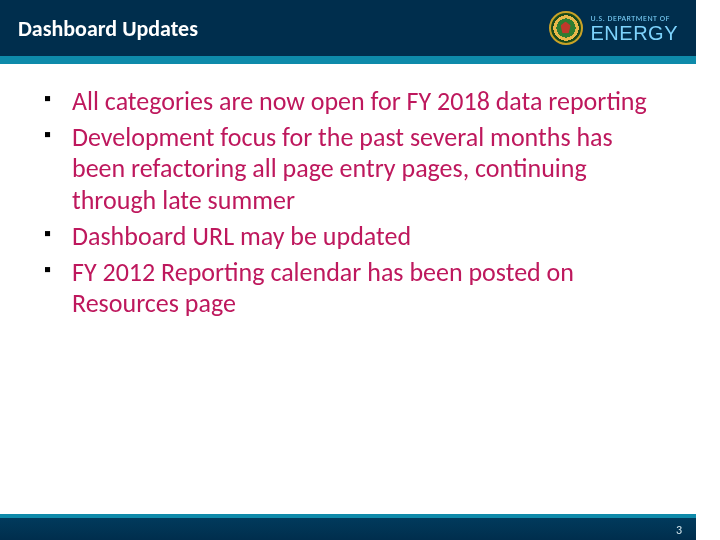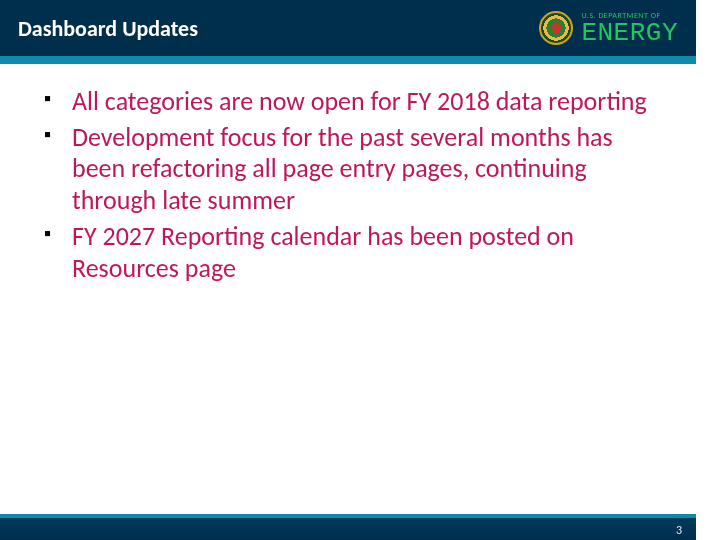--- a/index.html
+++ b/index.html
@@ -3,23 +3,23 @@
 <meta charset="utf-8">
 <style>
   * { margin: 0; padding: 0; box-sizing: border-box; }
   html, body { width: 720px; height: 540px; font-family: Calibri, Arial, sans-serif; background: #fff; overflow: hidden; }
   .slide { width: 696px; height: 540px; position: relative; display: flex; flex-direction: column; }
   .header { height: 56px; background: #002e4d; display: flex; align-items: center; justify-content: space-between; padding: 0 18px; }
   .title { color: #fff; font-size: 22px; font-weight: 700; }
   .logo { display: flex; align-items: center; gap: 8px; }
   .seal { width: 34px; height: 34px; border-radius: 50%; background: radial-gradient(circle at 50% 50%, #2e7d32 0 45%, #e8b84a 45% 60%, #1a4a1a 60% 100%); border: 2px solid #c9a227; position: relative; flex-shrink: 0; }
   .seal::after { content: ""; position: absolute; left: 50%; top: 50%; width: 10px; height: 12px; transform: translate(-50%,-55%); background: #c0392b; clip-path: polygon(50% 0,100% 35%,80% 100%,20% 100%,0 35%); }
-  .dept { color: #22c55e; line-height: 1; }
+  .dept { color: #7dd3fc; line-height: 1; }
   .dept .small { font-size: 8px; letter-spacing: 0.5px; display: block; }
-  .dept .big { font-family: Liberation Mono, monospace; font-size: 26px; letter-spacing: 0.5px; display: block; margin-top: 1px; }
+  .dept .big { font-family: Liberation Sans, sans-serif; font-size: 20px; letter-spacing: 0.5px; display: block; margin-top: 1px; }
   .accent { height: 8px; background: #0e8aaa; }
   .content { padding: 22px 40px 0 40px; flex: 1; }
   ul.bullets { list-style: none; }
   ul.bullets li { position: relative; padding-left: 32px; font-size: 26px; line-height: 1.22; color: #be185d; margin-bottom: 4px; }
   ul.bullets li::before { content: "\25AA"; position: absolute; left: 4px; top: 0; font-size: 20px; color: #000; }
   .footer { height: 34px; position: relative; }
   .footer .bar { position: absolute; left: 0; right: 0; bottom: 22px; height: 4px; background: #0e8aaa; }
   .footer .blue { position: absolute; left: 0; right: 0; bottom: 0; height: 22px; background: linear-gradient(#013a5c,#002e4d); }
   .pagenum { position: absolute; right: 14px; bottom: 3px; color: #d7e9ef; font-size: 12px; }
 </style>
@@ -36,21 +36,22 @@
         <span class="big">ENERGY</span>
       </div>
     </div>
   </div>
   <div class="accent"></div>
 
   <div class="content">
     <ul class="bullets">
       <li>All categories are now open for FY 2018 data reporting</li>
       <li>Development focus for the past several months has been refactoring all page entry pages, continuing through late summer</li>
-      <li>FY 2027 Reporting calendar has been posted on Resources page</li>
+      <li>Dashboard URL may be updated</li>
+      <li>FY 2012 Reporting calendar has been posted on Resources page</li>
     </ul>
   </div>
 
   <div class="footer">
     <div class="bar"></div>
     <div class="blue"></div>
     <div class="pagenum">3</div>
   </div>
 </div>
 

